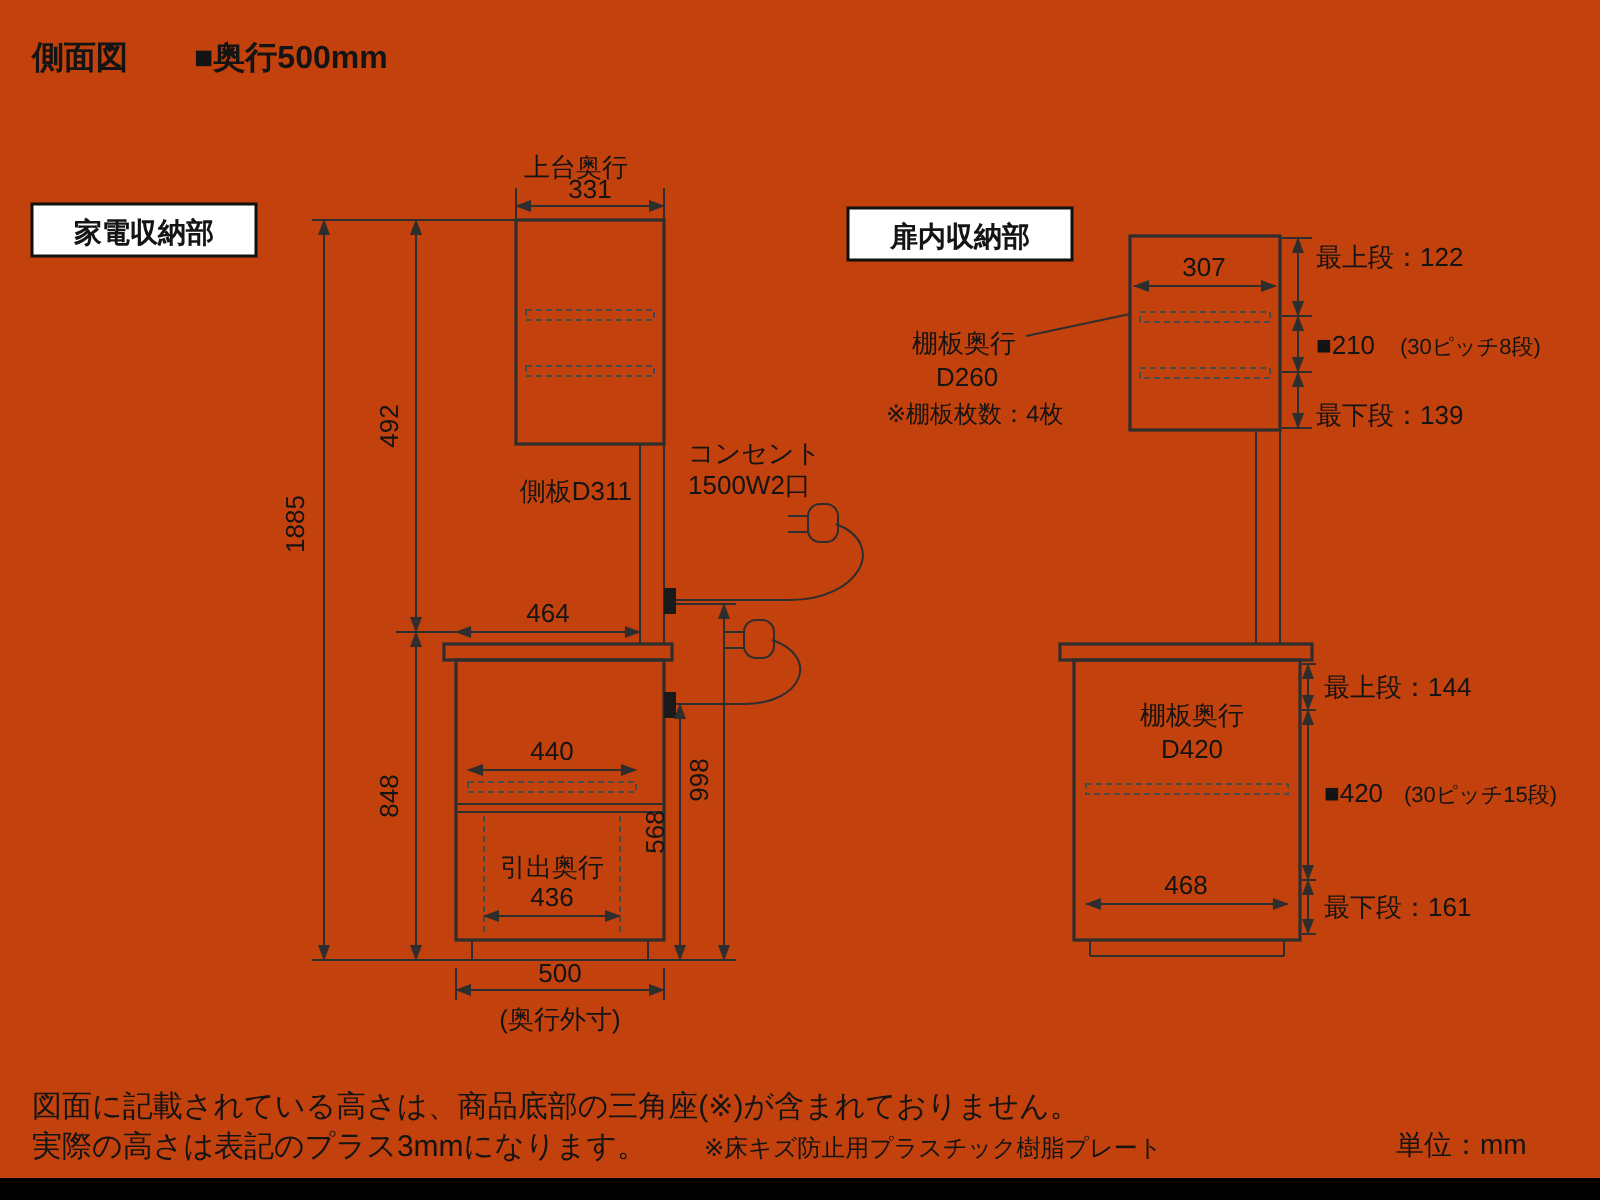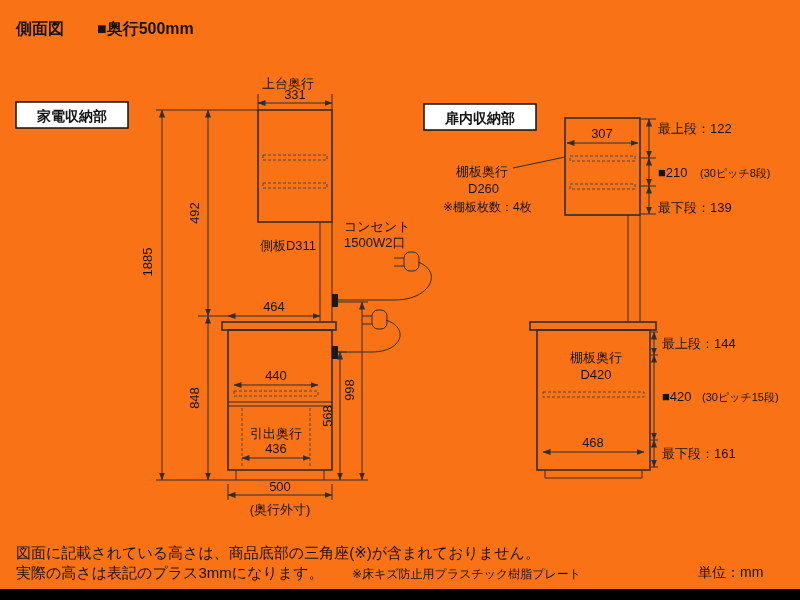--- a/index.html
+++ b/index.html
@@ -1,16 +1,16 @@
 <!DOCTYPE html>
 <html><head>
 <meta charset="utf-8">
 <style>
   html,body{margin:0;padding:0;background:#e9e9e9;}
-  .stage{position:relative;width:800px;height:600px;background:#f97316;overflow:hidden;
+  .stage{position:relative;width:800px;height:600px;background:#c2410c;overflow:hidden;
          font-family:"Liberation Sans","DejaVu Sans",sans-serif;}
   svg{display:block;}
   text{fill:#141414;font-family:"Liberation Sans","DejaVu Sans",sans-serif;}
   .ttl{font-size:16px;font-weight:600;}
   .lbl{font-size:14px;font-weight:700;}
   .dim{font-size:13px;}
   .cap{font-size:13px;}
   .small{font-size:11px;}
   .note12{font-size:12px;}
   .ft{font-size:15px;}

